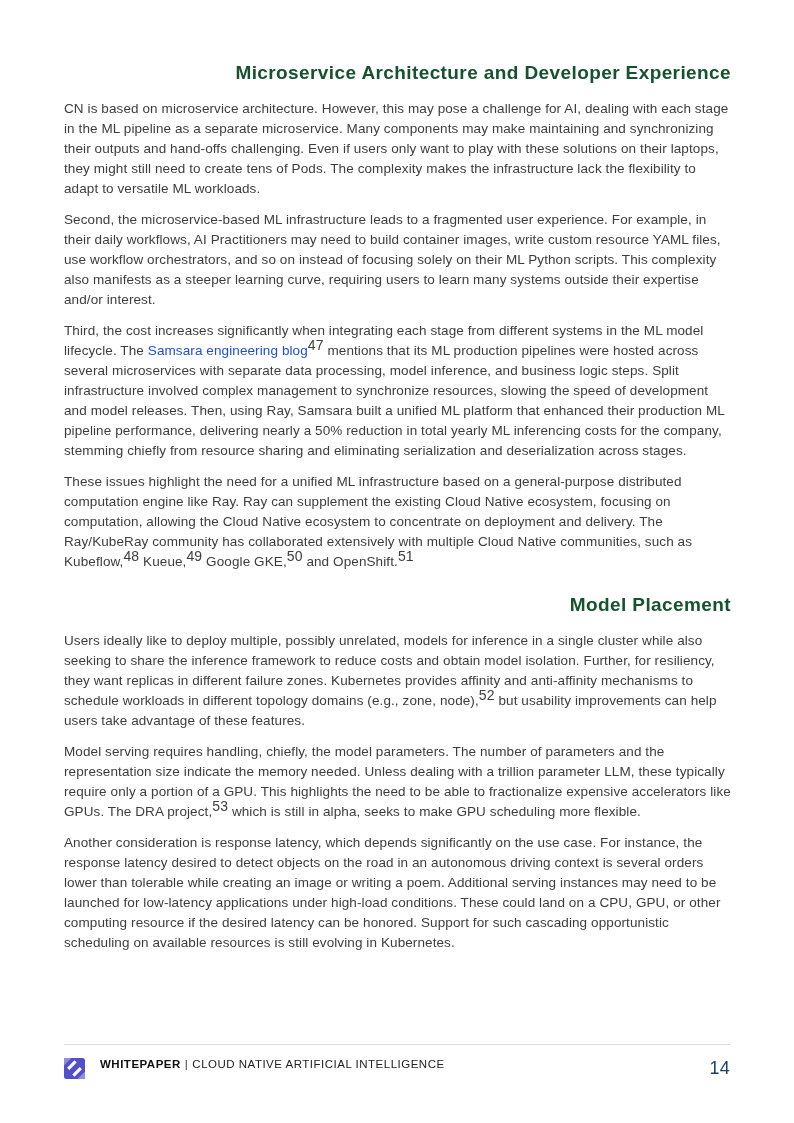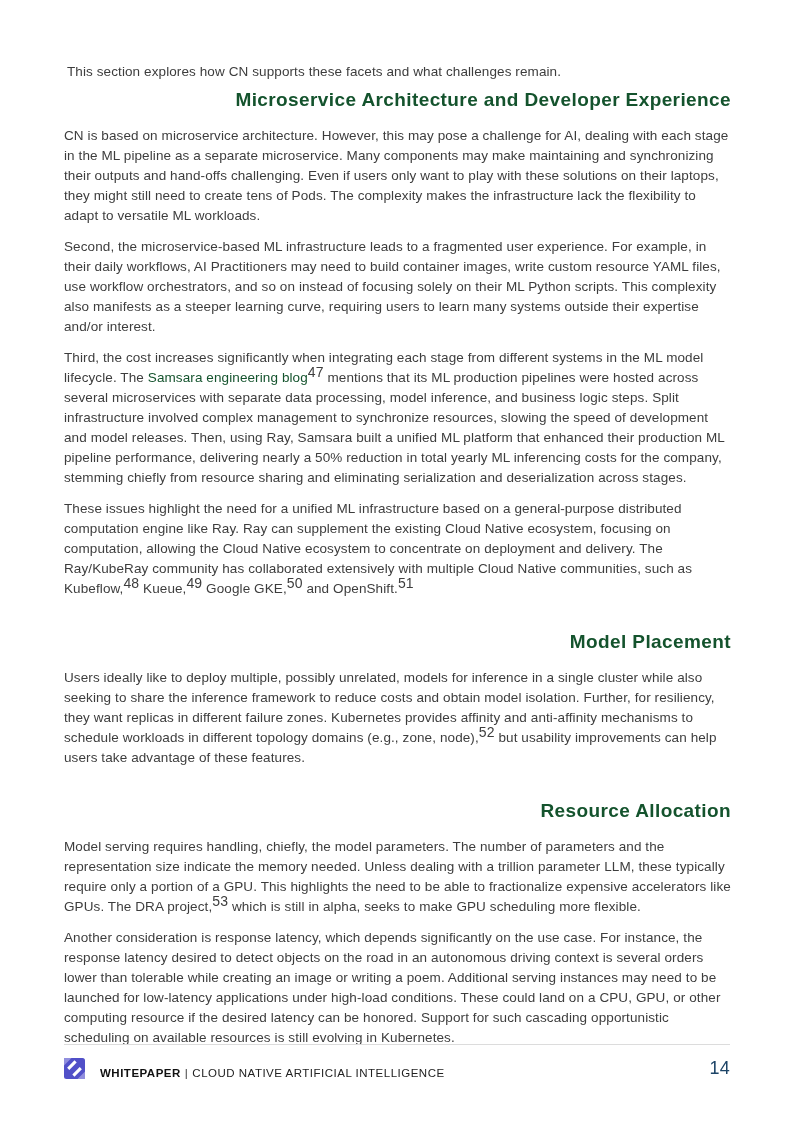--- a/index.html
+++ b/index.html
@@ -28,50 +28,50 @@
     margin-bottom: 7px;
   }
   h2.section-heading {
     font-size: 19px;
     font-weight: bold;
     color: #14532d;
     letter-spacing: 0.4px;
     margin: 0 0 15px 0;
     text-align: right;
   }
-  h2.spaced { margin-top: 32px; }
+  h2.spaced { margin-top: 22px; }
   p.body {
     font-size: 13.5px;
     line-height: 20px;
     color: #3d3d3d;
     letter-spacing: 0.1px;
     margin: 0 0 11px 0;
   }
   p.body sup {
     font-size: 14px;
     line-height: 0;
     vertical-align: baseline;
     position: relative;
     top: -5px;
     color: #3d3d3d;
   }
   a.inline-link {
-    color: #14532d;
+    color: #1d4ed8;
     text-decoration: none;
     cursor: pointer;
   }
   .footer {
     position: absolute;
     left: 64px;
     right: 64px;
     top: 1044px;
     border-top: 1px solid #dcdcdc;
     padding-top: 13px;
     display: flex;
-    align-items: flex-end;
+    align-items: flex-start;
   }
   .footer .logo { flex: 0 0 auto; display: block; }
   .footer .footer-text {
     margin-left: 15px;
     font-size: 11.5px;
     letter-spacing: 0.5px;
     color: #1a1a1a;
     white-space: nowrap;
   }
   .footer .brand { font-weight: bold; color: #111111; }
@@ -83,21 +83,20 @@
     color: #1d4467;
     letter-spacing: 0.3px;
   }
 </style>
 </head>
 <body>
 
 <div class="page">
   <div class="content">
 
-    <p class="intro">This section explores how CN supports these facets and what challenges remain.</p>
 
     <h2 class="section-heading">Microservice Architecture and Developer Experience</h2>
 
     <p class="body">
       <span>CN is based on microservice architecture. However, this may pose a challenge for AI, dealing with each stage in the ML pipeline as a separate microservice. Many components may make maintaining and synchronizing their outputs and hand-offs challenging. Even if users only want to play with these solutions on their laptops, they might still need to create tens of Pods. The complexity makes the infrastructure lack the flexibility to adapt to versatile ML workloads.</span>
     </p>
 
     <p class="body">
       <span>Second, the microservice-based ML infrastructure leads to a fragmented user experience. For example, in their daily workflows, AI Practitioners may need to build container images, write custom resource YAML files, use workflow orchestrators, and so on instead of focusing solely on their ML Python scripts. This complexity also manifests as a steeper learning curve, requiring users to learn many systems outside their expertise and/or interest.</span>
     </p>
@@ -109,21 +108,20 @@
     <p class="body">
       <span>These issues highlight the need for a unified ML infrastructure based on a general-purpose distributed computation engine like Ray. Ray can supplement the existing Cloud Native ecosystem, focusing on computation, allowing the Cloud Native ecosystem to concentrate on deployment and delivery. The Ray/KubeRay community has collaborated extensively with multiple Cloud Native communities, such as Kubeflow,</span><sup>48</sup><span> Kueue,</span><sup>49</sup><span> Google GKE,</span><sup>50</sup><span> and OpenShift.</span><sup>51</sup>
     </p>
 
     <h2 class="section-heading spaced">Model Placement</h2>
 
     <p class="body">
       <span>Users ideally like to deploy multiple, possibly unrelated, models for inference in a single cluster while also seeking to share the inference framework to reduce costs and obtain model isolation. Further, for resiliency, they want replicas in different failure zones. Kubernetes provides affinity and anti-affinity mechanisms to schedule workloads in different topology domains (e.g., zone, node),</span><sup>52</sup><span> but usability improvements can help users take advantage of these features.</span>
     </p>
 
-    <h2 class="section-heading spaced">Resource Allocation</h2>
 
     <p class="body">
       <span>Model serving requires handling, chiefly, the model parameters. The number of parameters and the representation size indicate the memory needed. Unless dealing with a trillion parameter LLM, these typically require only a portion of a GPU. This highlights the need to be able to fractionalize expensive accelerators like GPUs. The DRA project,</span><sup>53</sup><span> which is still in alpha, seeks to make GPU scheduling more flexible.</span>
     </p>
 
     <p class="body">
       <span>Another consideration is response latency, which depends significantly on the use case. For instance, the response latency desired to detect objects on the road in an autonomous driving context is several orders lower than tolerable while creating an image or writing a poem. Additional serving instances may need to be launched for low-latency applications under high-load conditions. These could land on a CPU, GPU, or other computing resource if the desired latency can be honored. Support for such cascading opportunistic scheduling on available resources is still evolving in Kubernetes.</span>
     </p>
 
   </div>

